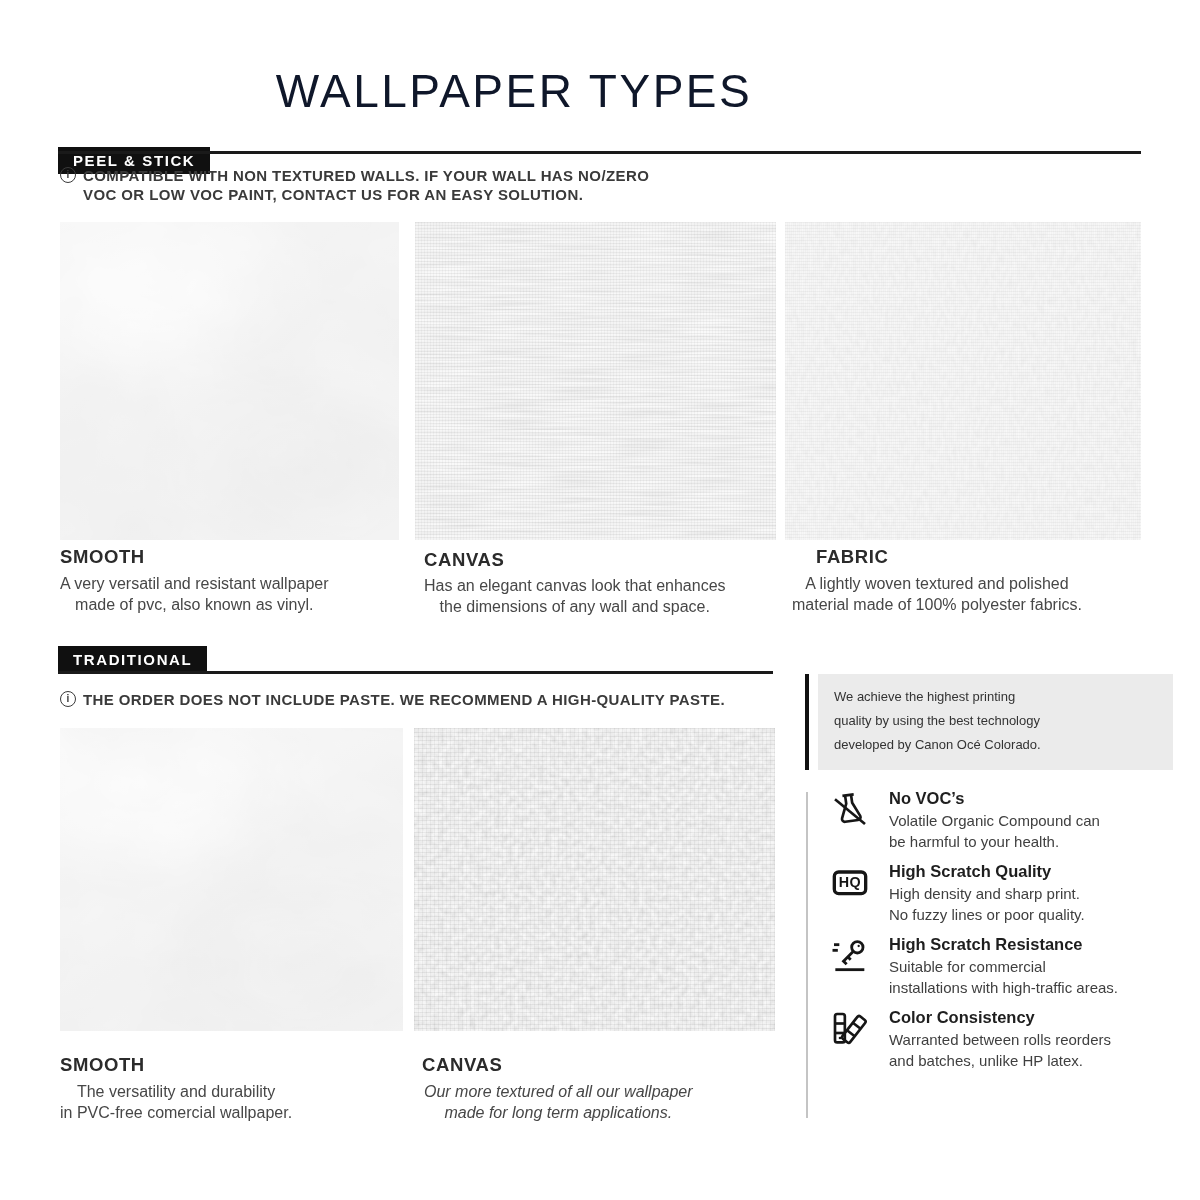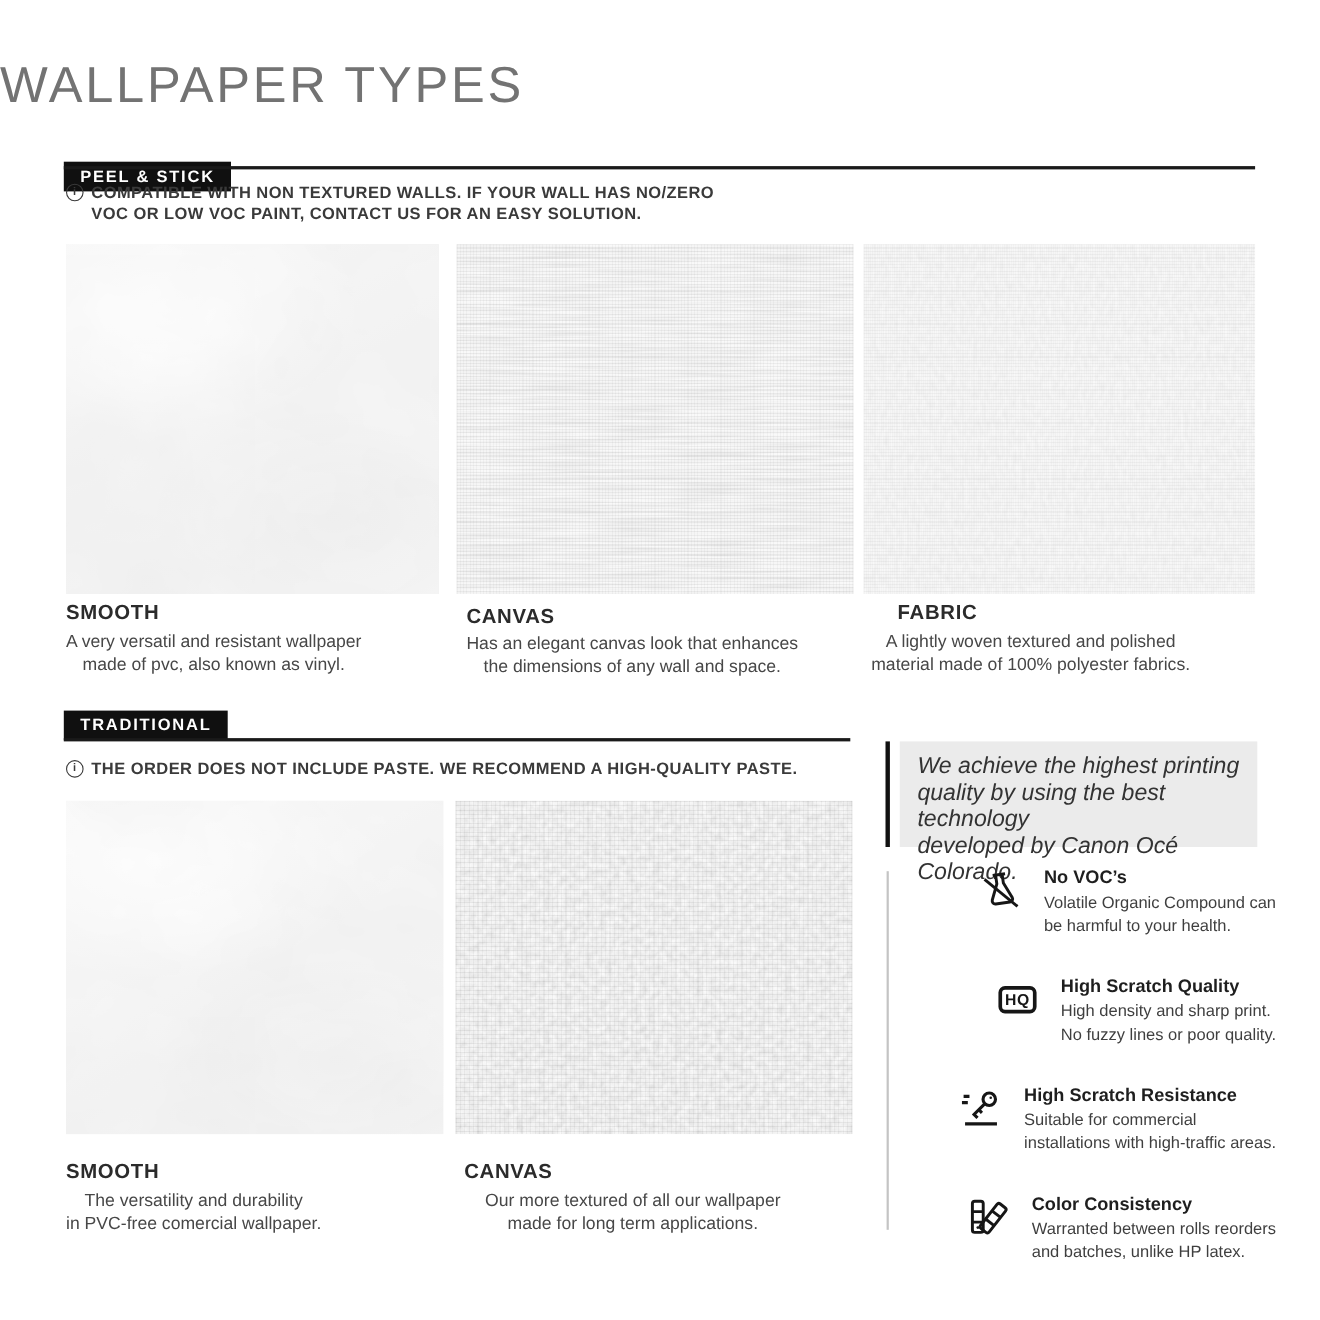--- a/index.html
+++ b/index.html
@@ -3,23 +3,23 @@
 <meta charset="utf-8">
 <style>
   html,body{margin:0;padding:0;background:#ffffff;}
   .page{
     position:relative;width:1200px;height:1200px;background:#ffffff;overflow:hidden;
     font-family:"Liberation Sans", sans-serif;color:#2f2f2f;
   }
 
   
   .title{
-    position:absolute;left:0;top:50px;width:1000px;margin:0;
-    font-size:46px;font-weight:400;letter-spacing:2.5px;
-    color:#737373;
+    position:absolute;left:0;top:50px;width:1000px;margin:14px;
+    text-align:center;font-size:46px;font-weight:400;letter-spacing:2.5px;
+    color:#0f172a;
   }
 
   
   .badge{
     position:absolute;height:27px;background:#101010;color:#ffffff;
     display:flex;align-items:center;padding:0 15px;
     font-size:15px;font-weight:700;letter-spacing:1.6px;
   }
   .rule{position:absolute;height:2.5px;background:#1a1a1a;}
 
@@ -76,28 +76,28 @@
   .sw-name{
     position:absolute;font-size:18.5px;font-weight:700;letter-spacing:0.6px;color:#2b2b2b;
   }
   .sw-desc{
     position:absolute;font-size:16px;line-height:20.5px;color:#474747;white-space:pre-line;text-align:center;
   }
 
   
   .quote-bar{position:absolute;left:805px;top:674px;width:4px;height:96px;background:#111111;}
   .quote-box{
-    position:absolute;left:818px;top:674px;width:325px;height:96px;background:#ebebeb;
+    position:absolute;left:818px;top:674px;width:355px;height:96px;background:#ebebeb;
     box-sizing:border-box;padding:11px 10px 0 16px;
-    font-size:21px;line-height:24px;color:#333333;white-space:pre-line;font-style:italic;
+    font-size:13px;line-height:24px;color:#333333;white-space:pre-line;
   }
 
   
   .features-divider{position:absolute;left:806px;top:792px;width:2px;height:326px;background:#c4c4c4;}
-  .features{position:absolute;left:830px;top:789px;width:330px;display:flex;flex-direction:column;gap:36px;align-items:flex-end;}
+  .features{position:absolute;left:830px;top:789px;width:330px;display:flex;flex-direction:column;gap:10px;}
   .feature{display:flex;align-items:flex-start;gap:19px;}
   .f-icon{flex:0 0 auto;width:40px;height:40px;}
   .f-icon svg{display:block;width:40px;height:40px;}
   .f-title{font-size:16.5px;font-weight:700;color:#1e1e1e;margin:0 0 3px 0;}
   .f-desc{font-size:15px;line-height:20.5px;color:#3f3f3f;white-space:pre-line;}
 </style>
 </head>
 <body>
 
 <div class="page">
@@ -215,21 +215,21 @@
       </filter>
       <rect width="100%" height="100%" filter="url(#fx-cv2)"></rect>
     </svg>
   </div>
 
   <div class="sw-name" style="left:60px;top:1054px;">SMOOTH</div>
   <div class="sw-desc" style="left:60px;top:1082px;">The versatility and durability
 in PVC-free comercial wallpaper.</div>
 
   <div class="sw-name" style="left:422px;top:1054px;">CANVAS</div>
-  <div class="sw-desc" style="left:441px;top:1082px;">Our more textured of all our wallpaper
+  <div class="sw-desc" style="left:424px;top:1082px;font-style:italic;">Our more textured of all our wallpaper
 made for long term applications.</div>
 
   <div class="quote-bar"></div>
   <div class="quote-box">We achieve the highest printing
 quality by using the best technology
 developed by Canon Océ Colorado.</div>
 
   <div class="features-divider"></div>
 
   <div class="features">

